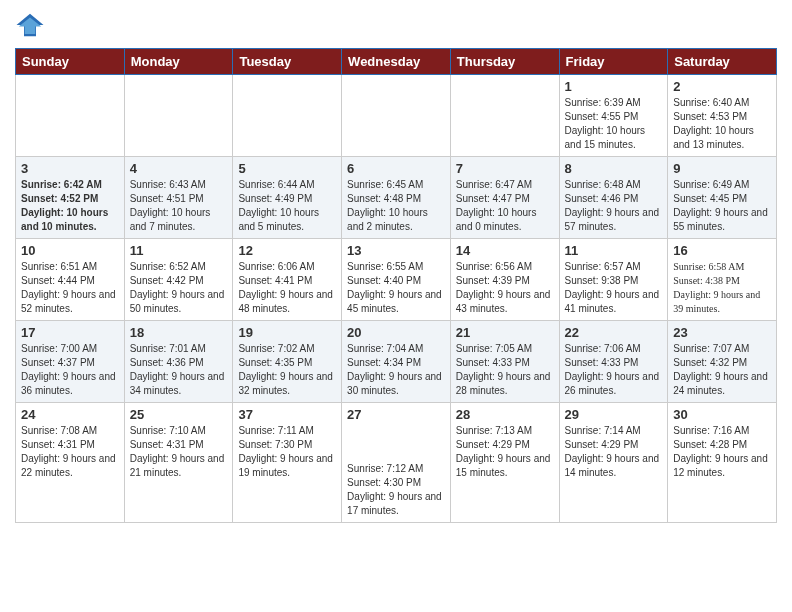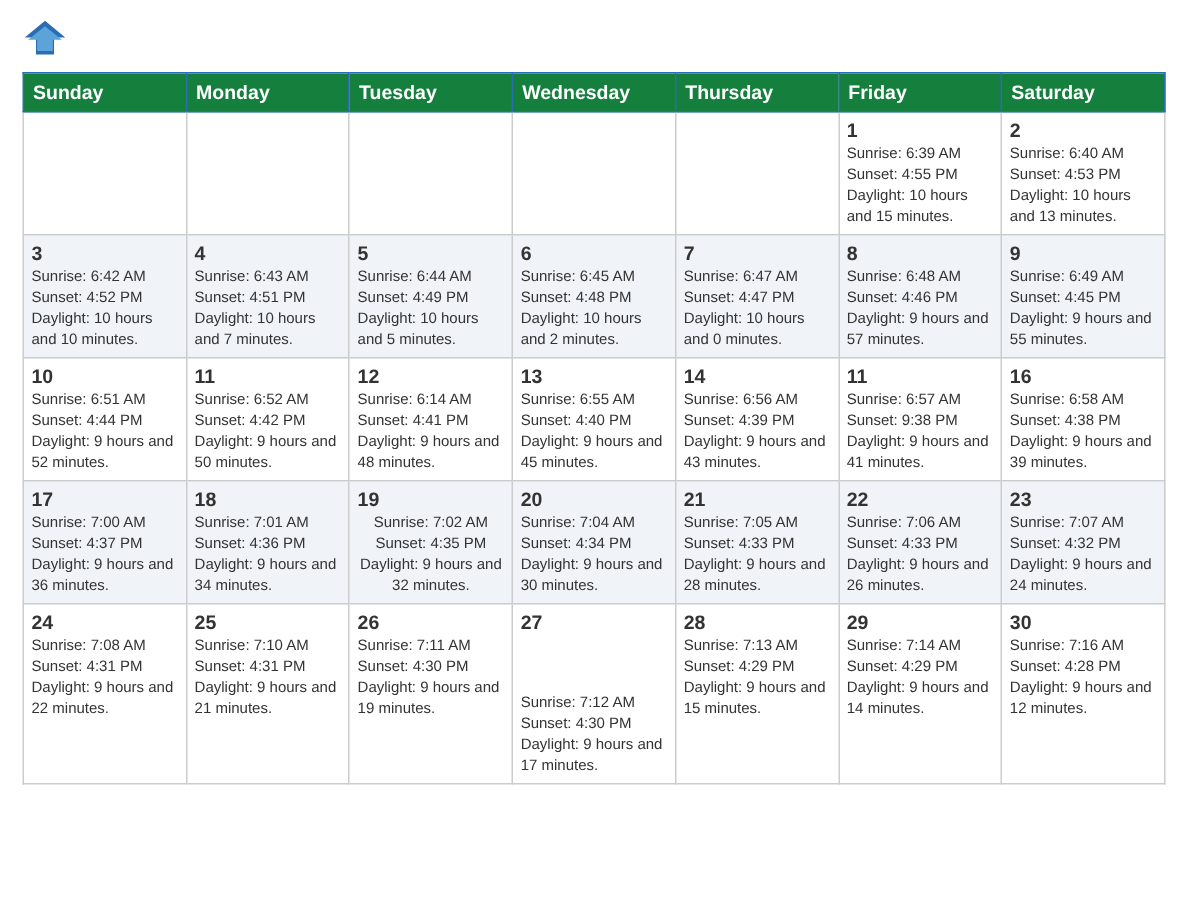--- a/index.html
+++ b/index.html
@@ -55,21 +55,21 @@
     .location {
       font-size: 16px;
       color: #555;
     }
     table {
       width: 100%;
       border-collapse: collapse;
       table-layout: fixed;
     }
     thead tr th {
-      background-color: #15803d;
+      background-color: #7f1d1d;
       color: #fff;
       text-align: left;
       padding: 5px 6px;
       font-size: 13px;
       font-weight: bold;
       border: 1px solid #2a6db5;
     }
     tbody tr td {
       vertical-align: top;
       border: 1px solid #ccc;
@@ -149,21 +149,21 @@
           <td>
             <span class="day-num">2</span>
             <div class="day-info" style="white-space: pre-line;">Sunrise: 6:40 AM
 Sunset: 4:53 PM
 Daylight: 10 hours and 13 minutes.</div>
           </td>
         </tr>
         <tr>
           <td>
             <span class="day-num">3</span>
-            <div class="day-info" style="white-space: pre-line;">Sunrise: 6:42 AM
+            <div class="day-info" style="white-space: pre-line; font-weight: bold;">Sunrise: 6:42 AM
 Sunset: 4:52 PM
 Daylight: 10 hours and 10 minutes.</div>
           </td>
           <td>
             <span class="day-num">4</span>
             <div class="day-info" style="white-space: pre-line;">Sunrise: 6:43 AM
 Sunset: 4:51 PM
 Daylight: 10 hours and 7 minutes.</div>
           </td>
           <td>
@@ -205,21 +205,21 @@
 Daylight: 9 hours and 52 minutes.</div>
           </td>
           <td>
             <span class="day-num">11</span>
             <div class="day-info" style="white-space: pre-line;">Sunrise: 6:52 AM
 Sunset: 4:42 PM
 Daylight: 9 hours and 50 minutes.</div>
           </td>
           <td>
             <span class="day-num">12</span>
-            <div class="day-info" style="white-space: pre-line;">Sunrise: 6:14 AM
+            <div class="day-info" style="white-space: pre-line;">Sunrise: 6:06 AM
 Sunset: 4:41 PM
 Daylight: 9 hours and 48 minutes.</div>
           </td>
           <td>
             <span class="day-num">13</span>
             <div class="day-info" style="white-space: pre-line;">Sunrise: 6:55 AM
 Sunset: 4:40 PM
 Daylight: 9 hours and 45 minutes.</div>
           </td>
           <td>
@@ -229,41 +229,41 @@
 Daylight: 9 hours and 43 minutes.</div>
           </td>
           <td>
             <span class="day-num">11</span>
             <div class="day-info" style="white-space: pre-line;">Sunrise: 6:57 AM
 Sunset: 9:38 PM
 Daylight: 9 hours and 41 minutes.</div>
           </td>
           <td>
             <span class="day-num">16</span>
-            <div class="day-info" style="white-space: pre-line;">Sunrise: 6:58 AM
+            <div class="day-info" style="white-space: pre-line; font-family: Liberation Serif, serif;">Sunrise: 6:58 AM
 Sunset: 4:38 PM
 Daylight: 9 hours and 39 minutes.</div>
           </td>
         </tr>
         <tr>
           <td>
             <span class="day-num">17</span>
             <div class="day-info" style="white-space: pre-line;">Sunrise: 7:00 AM
 Sunset: 4:37 PM
 Daylight: 9 hours and 36 minutes.</div>
           </td>
           <td>
             <span class="day-num">18</span>
             <div class="day-info" style="white-space: pre-line;">Sunrise: 7:01 AM
 Sunset: 4:36 PM
 Daylight: 9 hours and 34 minutes.</div>
           </td>
           <td>
             <span class="day-num">19</span>
-            <div class="day-info" style="white-space: pre-line; text-align: center;">Sunrise: 7:02 AM
+            <div class="day-info" style="white-space: pre-line;">Sunrise: 7:02 AM
 Sunset: 4:35 PM
 Daylight: 9 hours and 32 minutes.</div>
           </td>
           <td>
             <span class="day-num">20</span>
             <div class="day-info" style="white-space: pre-line;">Sunrise: 7:04 AM
 Sunset: 4:34 PM
 Daylight: 9 hours and 30 minutes.</div>
           </td>
           <td>
@@ -292,23 +292,23 @@
 Sunset: 4:31 PM
 Daylight: 9 hours and 22 minutes.</div>
           </td>
           <td>
             <span class="day-num">25</span>
             <div class="day-info" style="white-space: pre-line;">Sunrise: 7:10 AM
 Sunset: 4:31 PM
 Daylight: 9 hours and 21 minutes.</div>
           </td>
           <td>
-            <span class="day-num">26</span>
+            <span class="day-num">37</span>
             <div class="day-info" style="white-space: pre-line;">Sunrise: 7:11 AM
-Sunset: 4:30 PM
+Sunset: 7:30 PM
 Daylight: 9 hours and 19 minutes.</div>
           </td>
           <td>
             <span class="day-num">27</span>
             <div class="day-info" style="white-space: pre-line; margin-top: 40px;">Sunrise: 7:12 AM
 Sunset: 4:30 PM
 Daylight: 9 hours and 17 minutes.</div>
           </td>
           <td>
             <span class="day-num">28</span>

